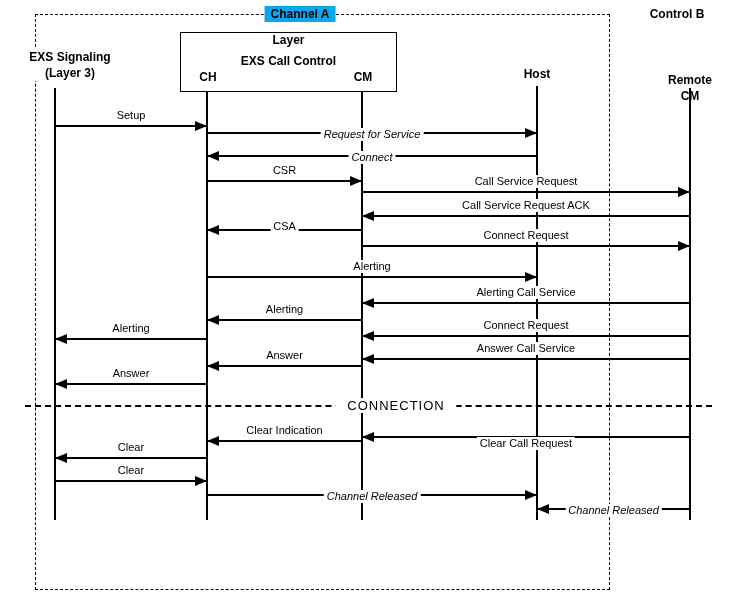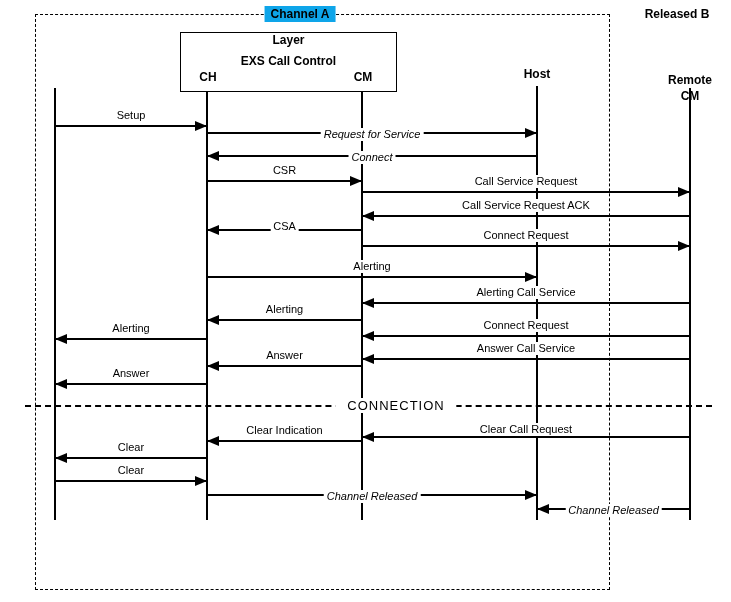--- a/index.html
+++ b/index.html
@@ -28,22 +28,26 @@
   .connection-line { position: absolute; left: 25px; top: 405px; width: 687px; height: 0; border-top: 2px dashed #000; z-index: 1; }
   .connection-label { position: absolute; left: 396px; top: 398px; transform: translateX(-50%); font-size: 13px; letter-spacing: 1px; background: #fff; padding: 0 12px; z-index: 6; }
 </style>
 </head>
 <body>
 
 <div class="stage">
   <div class="boundary"></div>
 
   <div class="hdr channel-a-label">Channel A</div>
-  <div class="hdr channel-b-label">Released B</div>
+  <div class="hdr channel-b-label">Control B</div>
 
+  <div class="hdr exs-header">
+    <div>EXS Signaling</div>
+    <div>(Layer 3)</div>
+  </div>
 
   <div class="control-box">
     <div class="cb-title">Layer</div>
     <div class="cb-title first">EXS Call Control</div>
     <div class="cb-ch">CH</div>
     <div class="cb-cm">CM</div>
   </div>
 
   <div class="hdr host-header">Host</div>
 
@@ -102,21 +106,21 @@
     <div class="arrowhead left" style="top: 354px; left: 362px;"></div>
     <div class="msg-label" style="left: 526px; top: 342px;">Answer Call Service</div>
     <div class="msg-line" style="left: 207px; width: 155px; top: 365px;"></div>
     <div class="arrowhead left" style="top: 361px; left: 207px;"></div>
     <div class="msg-label" style="left: 284.5px; top: 349px;">Answer</div>
     <div class="msg-line" style="left: 55px; width: 152px; top: 383px;"></div>
     <div class="arrowhead left" style="top: 379px; left: 55px;"></div>
     <div class="msg-label" style="left: 131px; top: 367px;">Answer</div>
     <div class="msg-line" style="left: 362px; width: 328px; top: 436px;"></div>
     <div class="arrowhead left" style="top: 432px; left: 362px;"></div>
-    <div class="msg-label" style="left: 526px; top: 423px;">Clear Call Request</div>
+    <div class="msg-label" style="left: 526px; top: 437px;">Clear Call Request</div>
     <div class="msg-line" style="left: 207px; width: 155px; top: 440px;"></div>
     <div class="arrowhead left" style="top: 436px; left: 207px;"></div>
     <div class="msg-label" style="left: 284.5px; top: 424px;">Clear Indication</div>
     <div class="msg-line" style="left: 55px; width: 152px; top: 457px;"></div>
     <div class="arrowhead left" style="top: 453px; left: 55px;"></div>
     <div class="msg-label" style="left: 131px; top: 441px;">Clear</div>
     <div class="msg-line" style="left: 55px; width: 152px; top: 480px;"></div>
     <div class="arrowhead right" style="top: 476px; left: 195px;"></div>
     <div class="msg-label" style="left: 131px; top: 464px;">Clear</div>
     <div class="msg-line" style="left: 207px; width: 330px; top: 494px;"></div>

